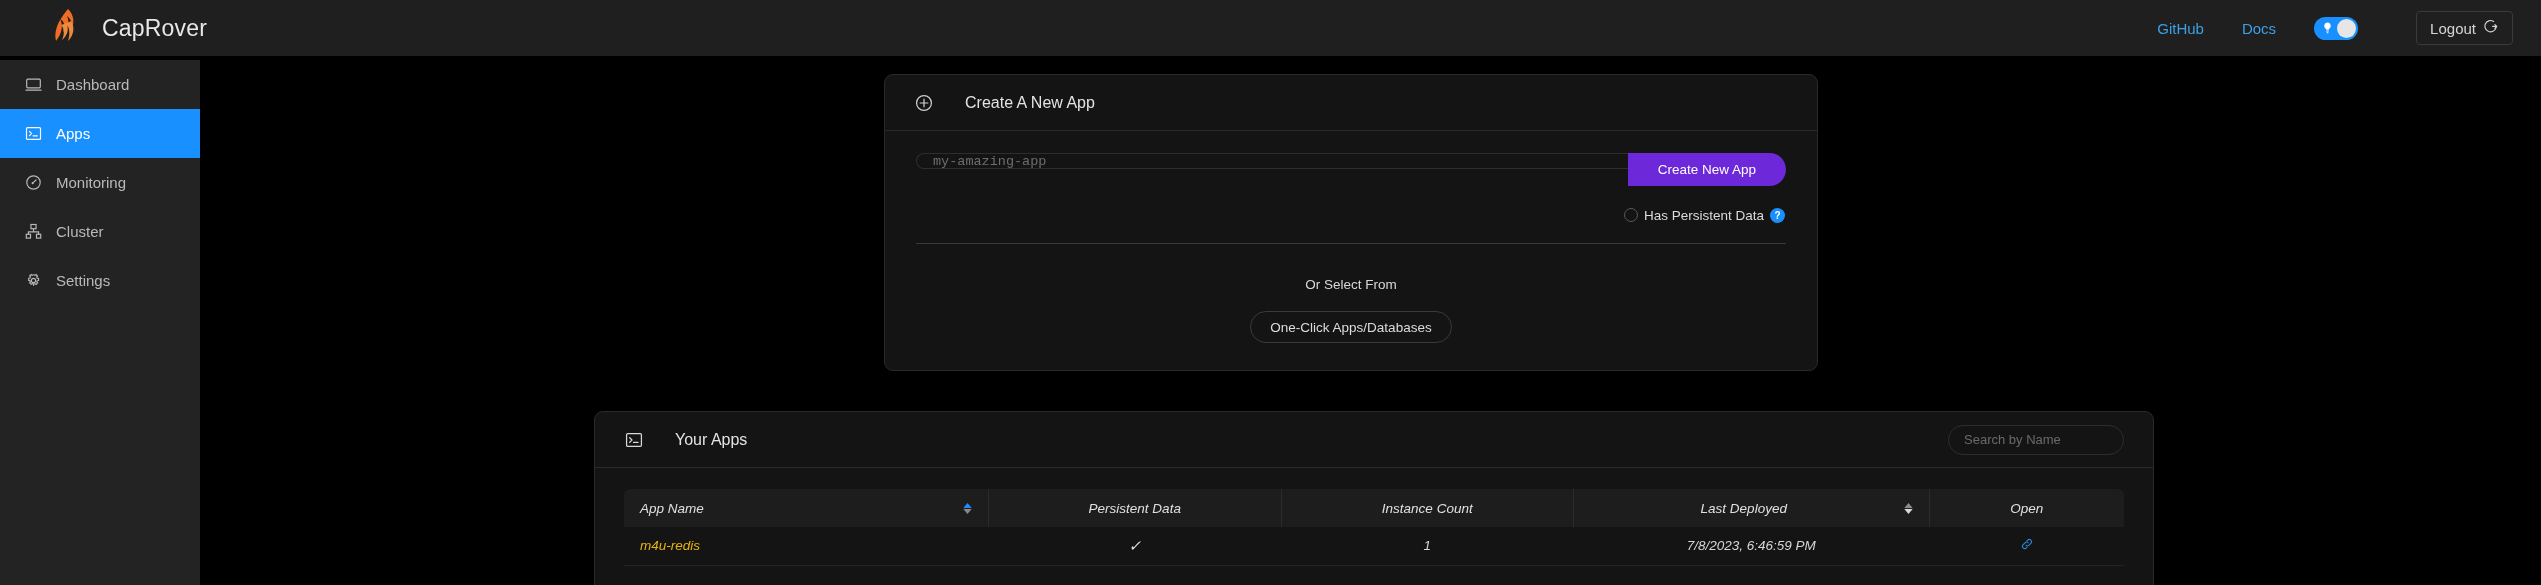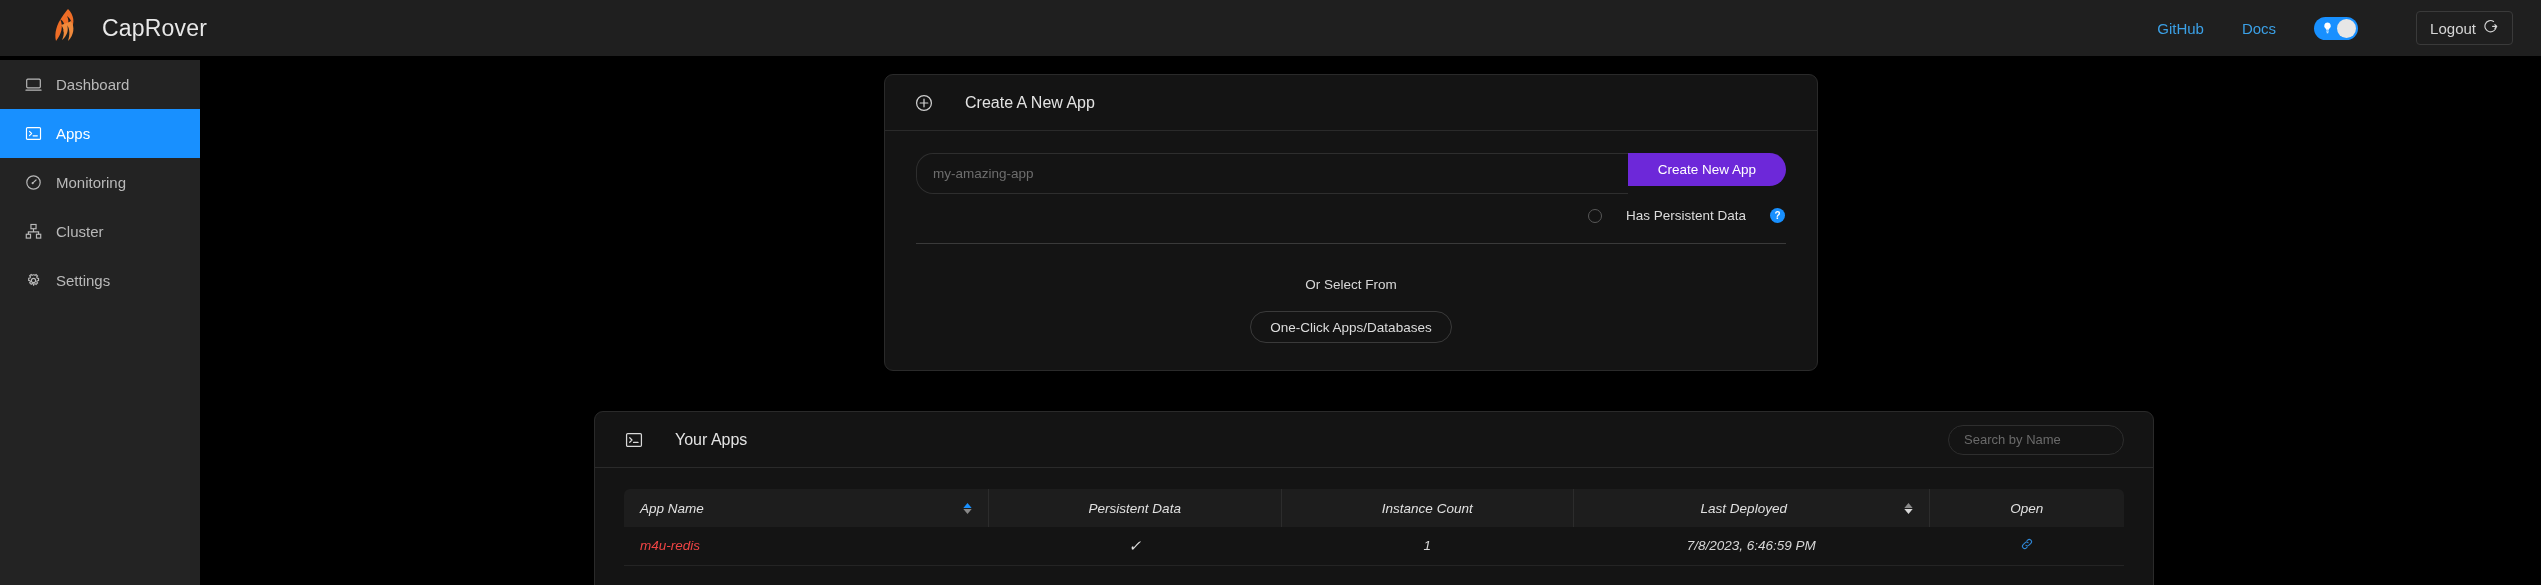--- a/index.html
+++ b/index.html
@@ -79,37 +79,37 @@
     border-bottom: 1px solid #2a2a2a;
     color: #e3e3e3; font-size: 16px;
   }
   .card-head .hicon { width: 18px; height: 18px; display: block; }
 
   
   #createCard { left: 684px; top: 14px; width: 934px; height: 297px; }
   .create-body { padding: 22px 31px 0 31px; }
   .input-row { display: flex; align-items: stretch; height: 33px; }
   .app-input {
-    flex: 1; height: 41px;
+    flex: 1; height: 16px;
     background: #141414; border: 1px solid #2e2e2e;
     border-right: none;
     border-top-left-radius: 17px; border-bottom-left-radius: 17px;
     color: #d9d9d9; font-size: 13.5px; padding: 0 16px;
-    outline: none; font-family: Liberation Sans, sans-serif;
+    outline: none; font-family: Liberation Mono, monospace;
   }
   .app-input::placeholder { color: #6d6d6d; }
   .create-btn {
     background: #6d28d9; color: #fff; border: none;
     border-top-right-radius: 17px; border-bottom-right-radius: 17px;
     font-size: 13.5px; padding: 0 30px; cursor: pointer;
     font-family: "Liberation Sans", sans-serif; white-space: nowrap;
   }
   .persist-row {
-    display: flex; align-items: flex-end; justify-content: flex-end;
-    gap: 24px; margin-top: 22px; padding-right: 1px;
+    display: flex; align-items: flex-start; justify-content: flex-end;
+    gap: 6px; margin-top: 22px; padding-right: 1px;
   }
   .radio {
     width: 14px; height: 14px; border-radius: 50%;
     border: 1px solid #585858; background: transparent; cursor: pointer;
   }
   .persist-label { color: #dcdcdc; font-size: 13.5px; }
   .qmark {
     width: 15px; height: 15px; border-radius: 50%; background: #1890ff;
     color: #fff; font-size: 10px; line-height: 15px; text-align: center;
     cursor: pointer; font-weight: bold;
@@ -156,21 +156,21 @@
   .th-inner.left { justify-content: space-between; }
   .sorter { display: inline-flex; flex-direction: column; line-height: 0; margin-left: 6px; gap: 1px; }
   .sorter svg { display: block; }
 
   tbody td {
     height: 38px; font-size: 13.5px; color: #d6d6d6;
     text-align: center; padding: 0 16px;
     border-bottom: 1px solid #242424;
   }
   tbody td.col-app { text-align: left; }
-  .app-link { color: #ef4444; text-decoration: none; cursor: pointer; }
+  .app-link { color: #eab308; text-decoration: none; cursor: pointer; }
   .check { color: #e0e0e0; font-size: 15px; }
   .link-icon { color: #2f86d6; display: inline-block; cursor: pointer; }
 </style>
 </head>
 <body>
 
 <div class="topbar">
   <div class="brand">
     <span class="brand-logo">
       <svg viewBox="0 0 34 40" width="34" height="40" aria-hidden="true">

